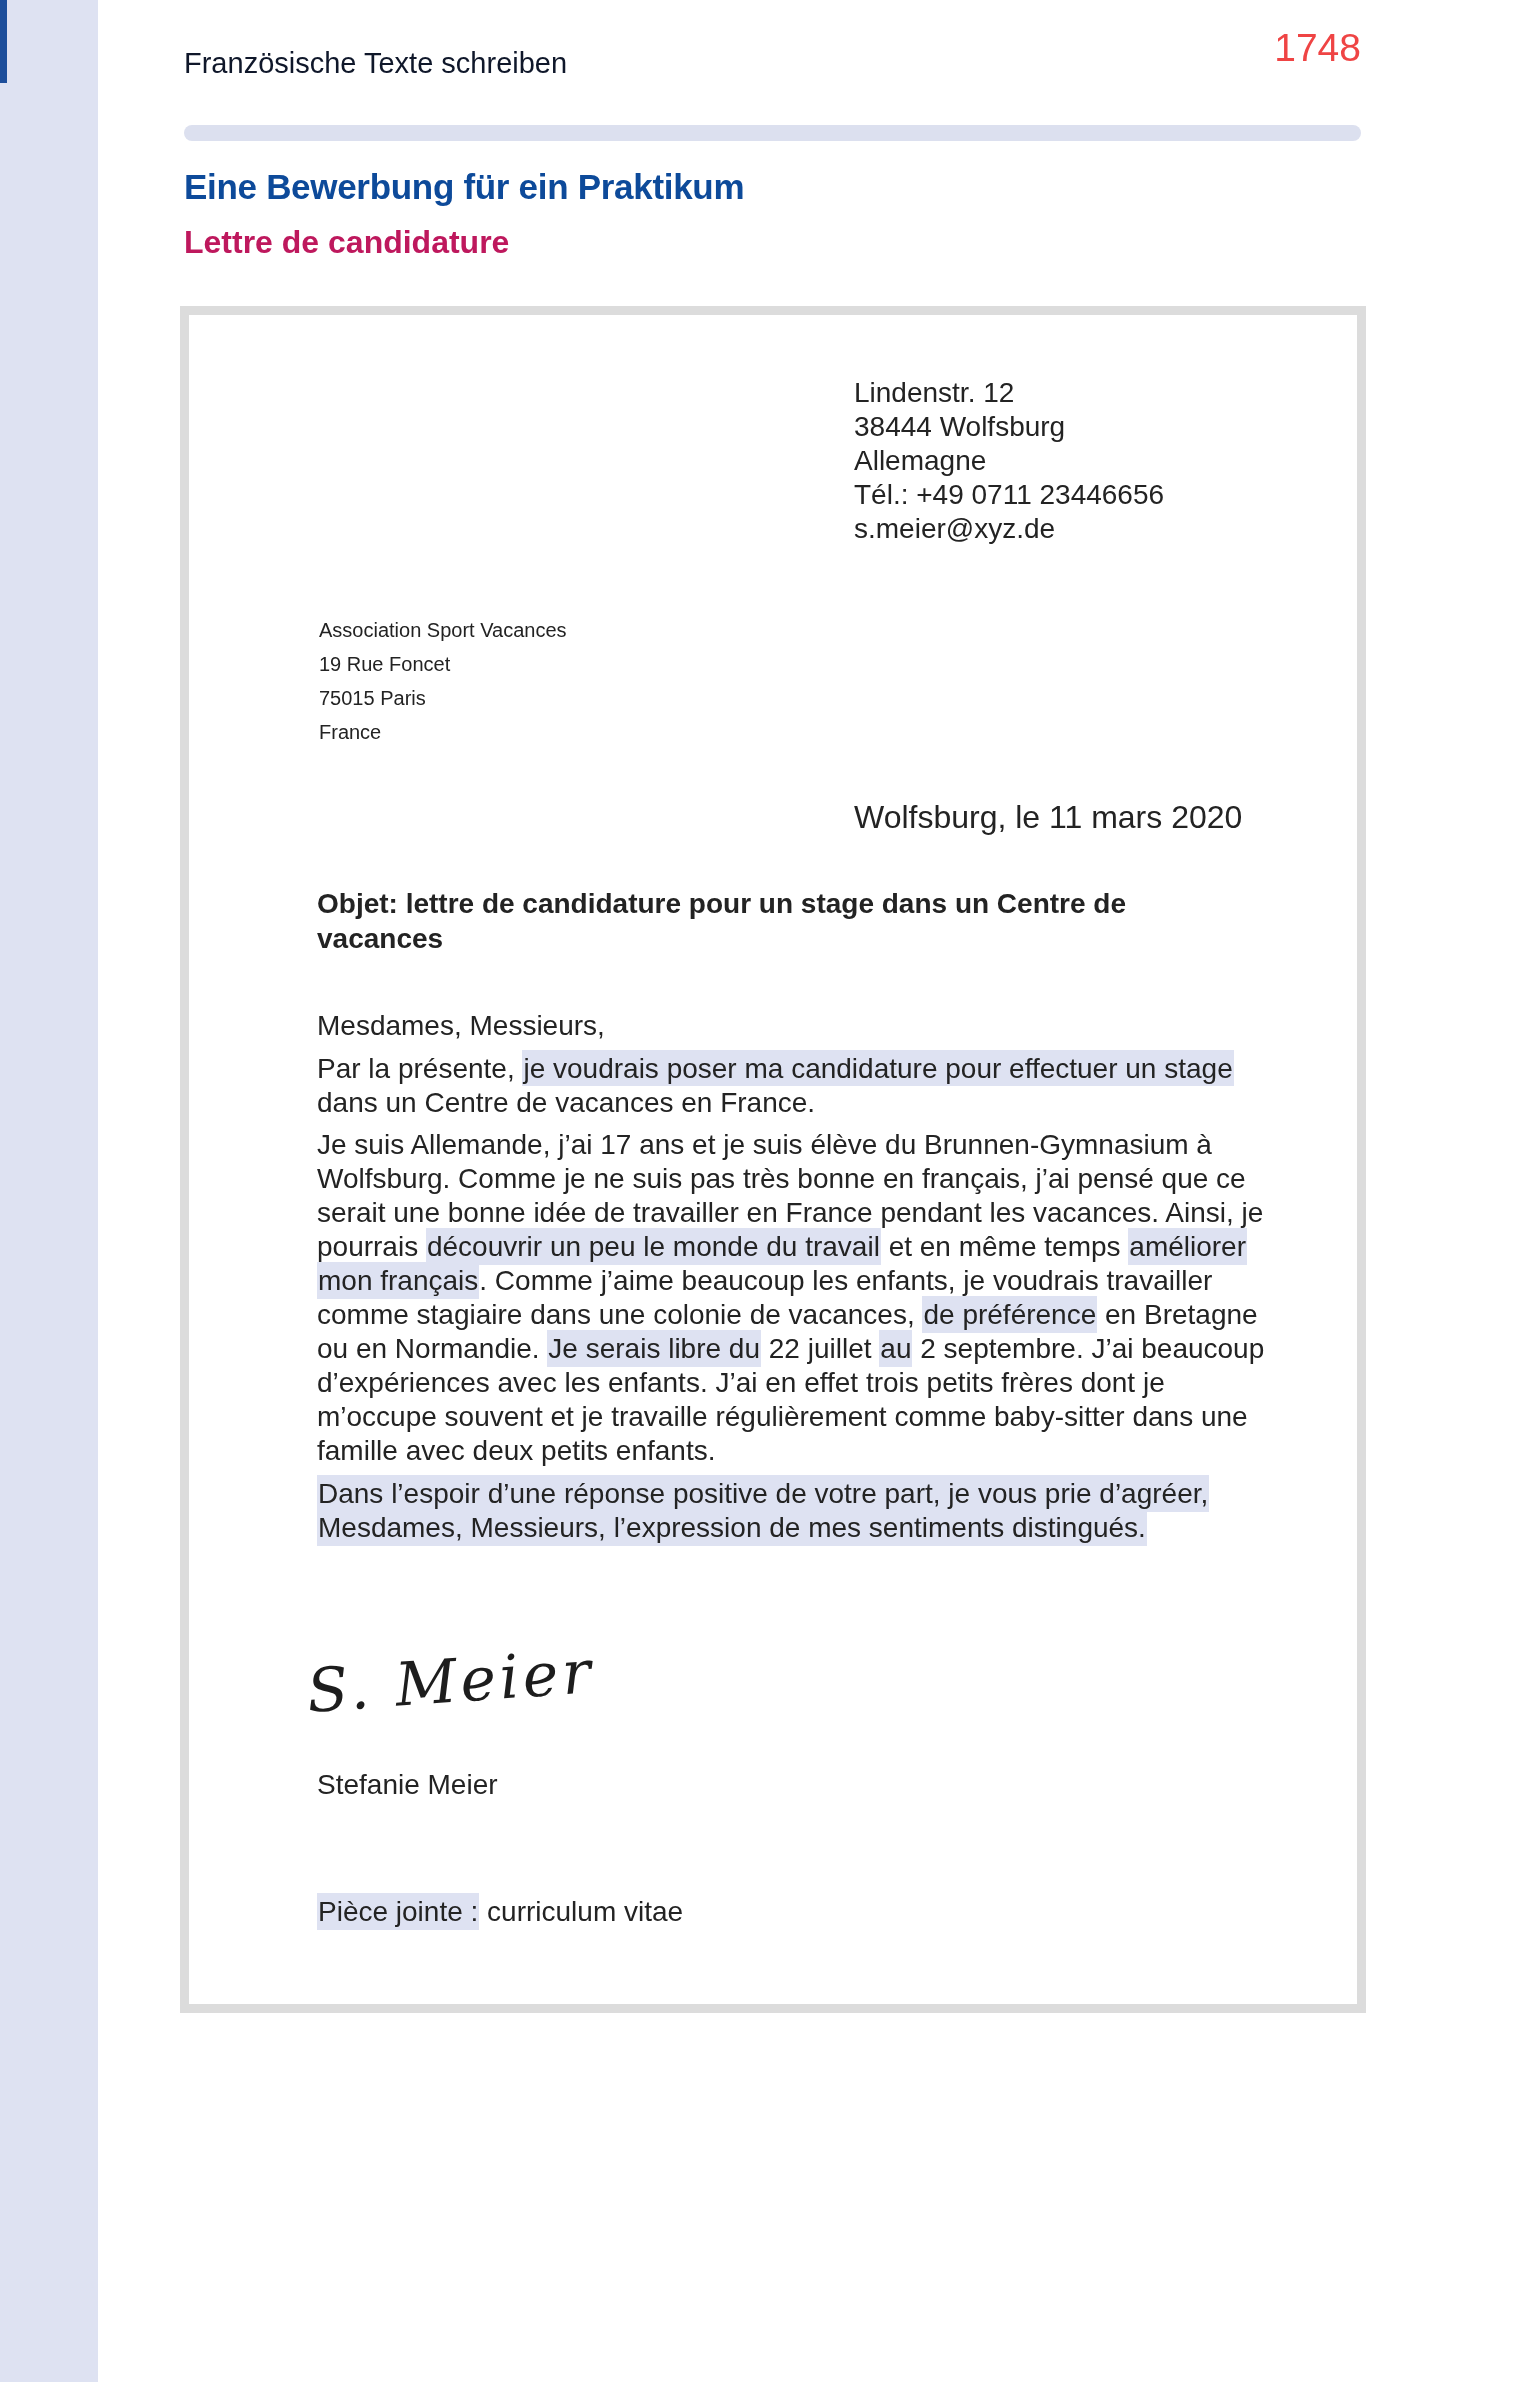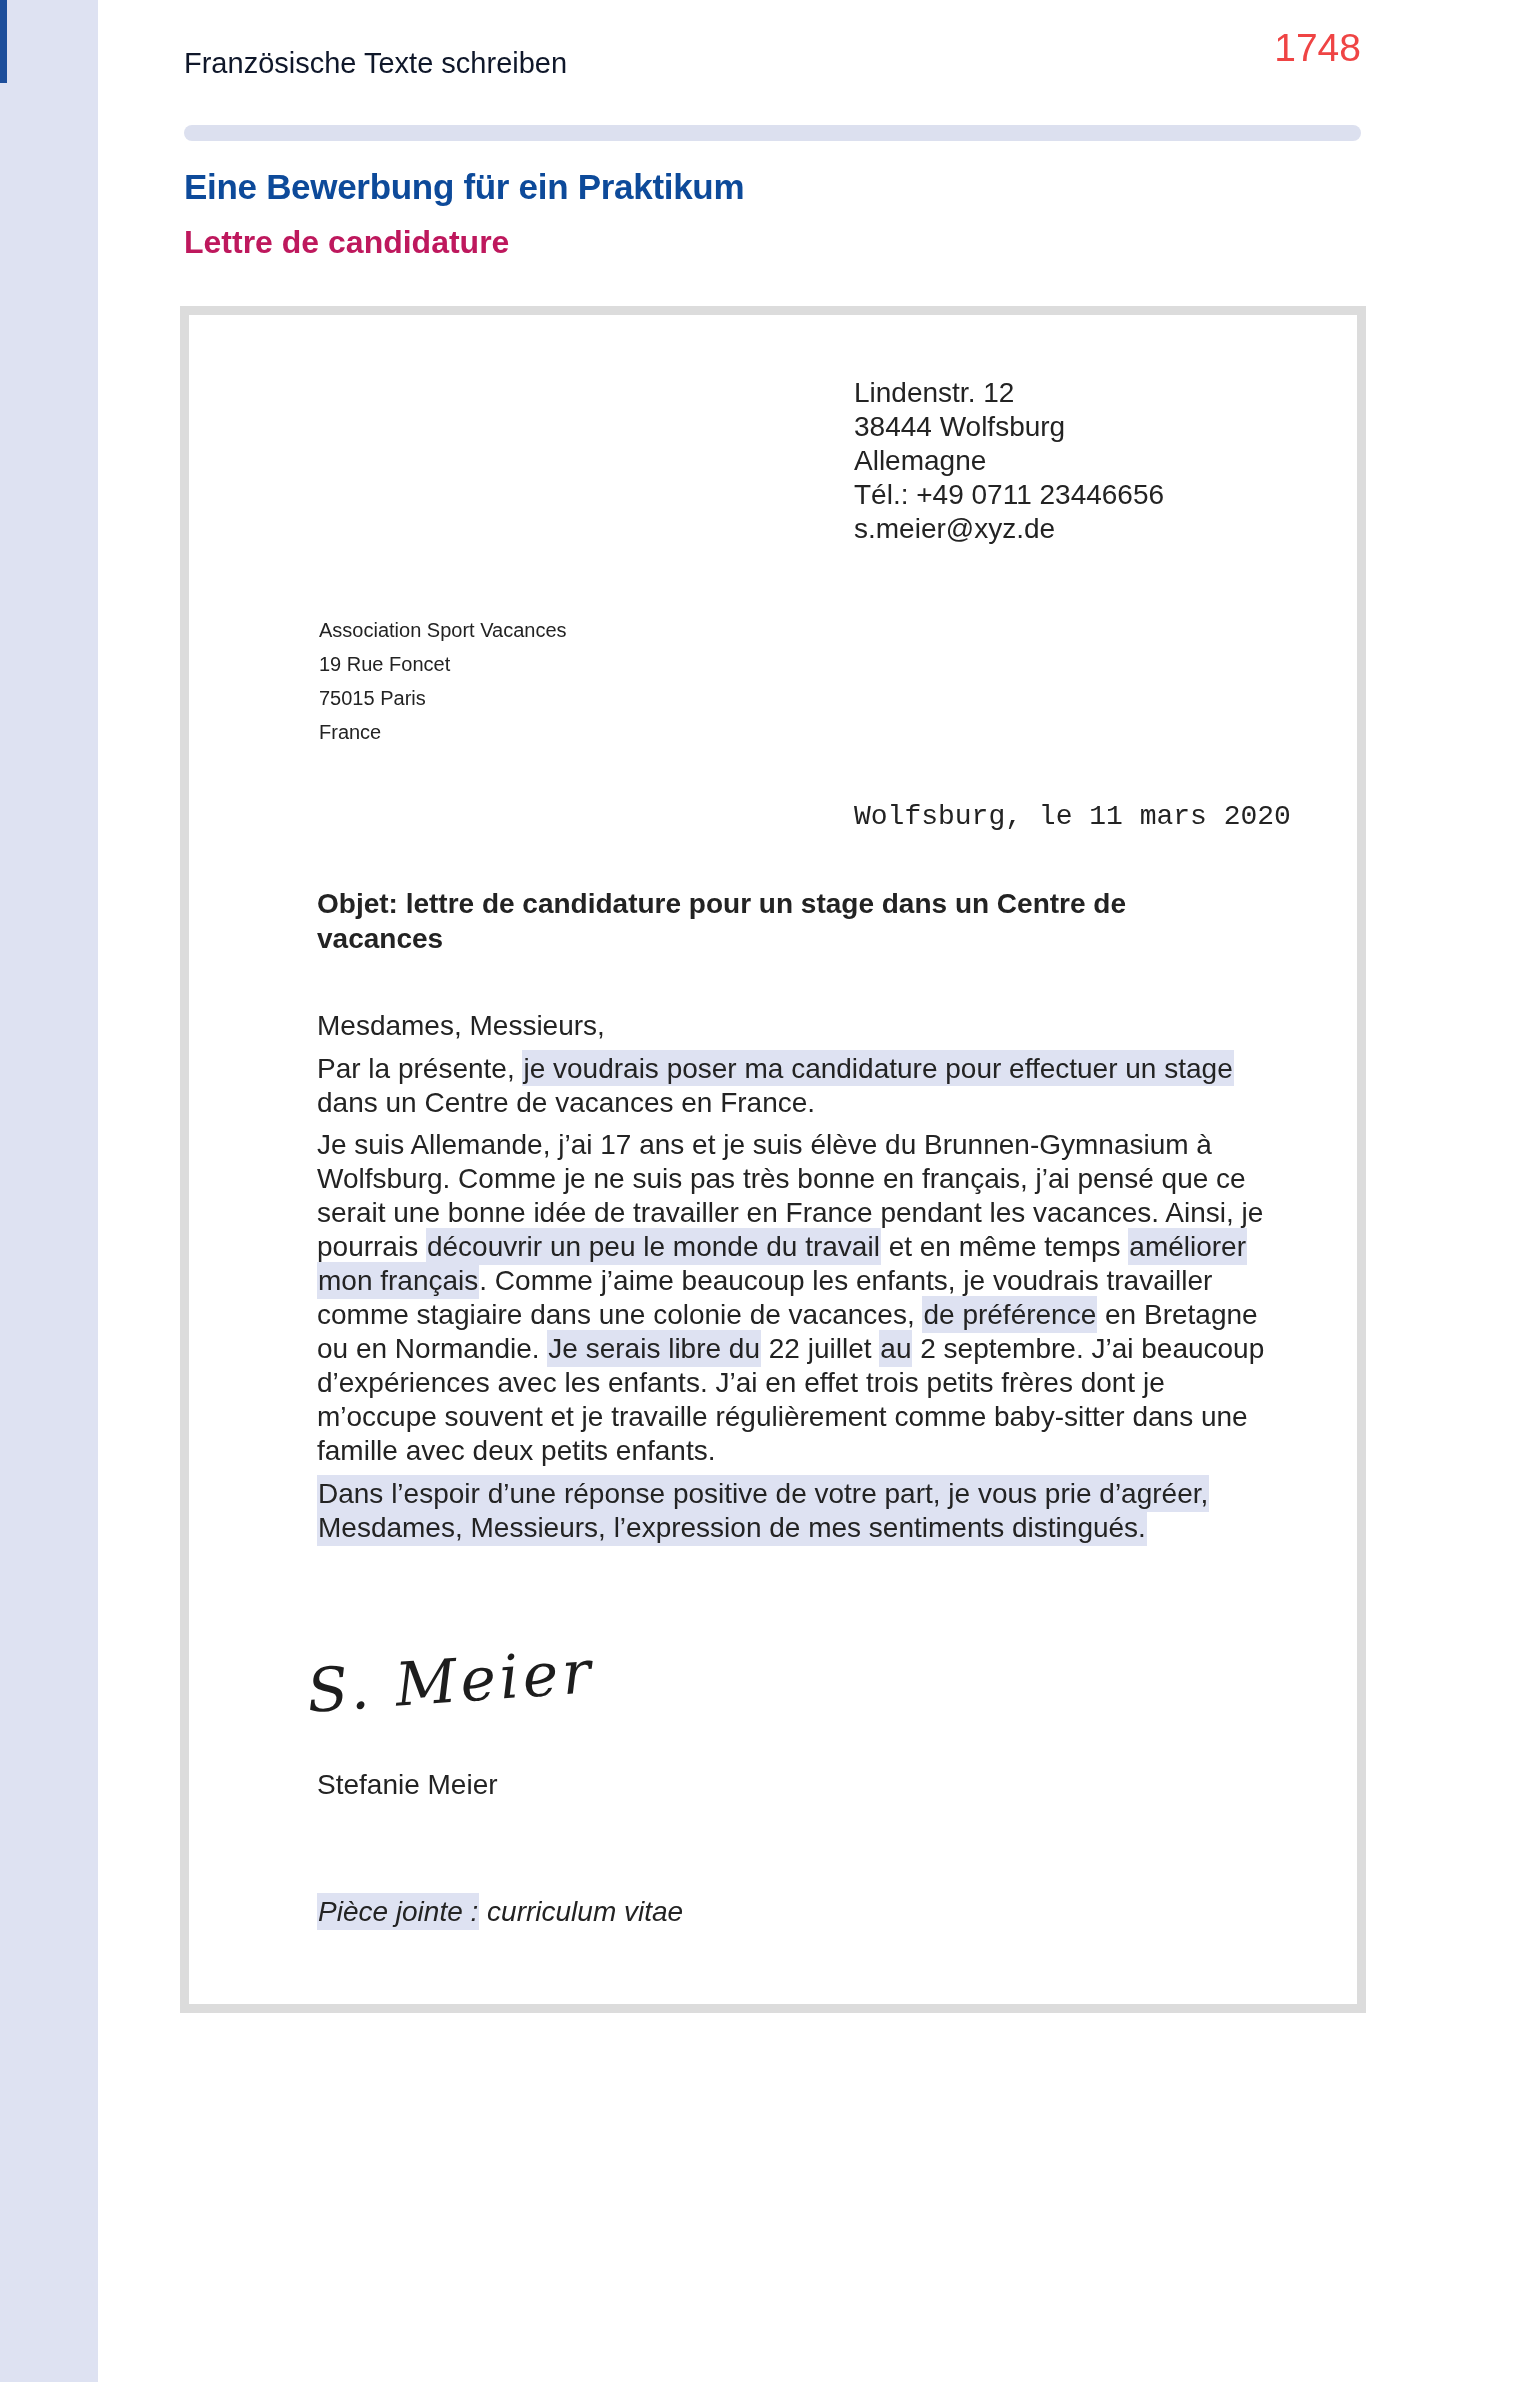--- a/index.html
+++ b/index.html
@@ -13,34 +13,34 @@
   .page-number{position:absolute;right:174px;top:30px;font-size:39px;line-height:35px;color:#ef4444;}
   .divider{position:absolute;left:184px;top:125px;width:1177px;height:16.3px;border-radius:8.6px;background:#dce0ef;}
   .title{position:absolute;left:184px;top:167px;font-size:35px;line-height:40px;font-weight:700;color:#0d4a9a;letter-spacing:-0.3px;}
   .subtitle{position:absolute;left:184px;top:223px;font-size:32px;line-height:38px;font-weight:700;color:#be185d;}
   .letter{
     position:absolute;left:180px;top:306px;width:1168px;height:1689px;
     border:9.6px solid #dcdcdc;background:#ffffff;
   }
   .sender{position:absolute;left:665px;top:61px;font-size:28px;line-height:34px;}
   .recipient{position:absolute;left:130px;top:298px;font-size:20px;line-height:34px;}
-  .date{position:absolute;left:665px;top:485px;font-size:28px;line-height:34px;font-family:Liberation Mono, monospace;}
+  .date{position:absolute;left:665px;top:485px;font-size:32px;line-height:34px;}
   .subject{position:absolute;left:128px;top:571px;width:927px;font-size:28px;line-height:35px;font-weight:700;}
   .body-text{position:absolute;left:128px;top:694px;width:951px;font-size:28px;line-height:34px;}
   .body-text p{margin:0 0 8.6px 0;}
   .salutation{margin:0 0 6.7px 0;}
   .hl{background:#dee2f2;padding:2.9px 1px;box-decoration-break:clone;-webkit-box-decoration-break:clone;}
   .signature-script{
     position:absolute;left:118px;top:1341px;
     font-family:"DejaVu Serif","Liberation Serif",serif;font-style:italic;
     font-size:60px;letter-spacing:3.8px;color:#1d1d1d;
     transform:rotate(-4deg);transform-origin:left center;
   }
   .signature-name{position:absolute;left:128px;top:1453px;font-size:28px;line-height:34px;}
-  .attachment{position:absolute;left:128px;top:1580px;font-size:28px;line-height:34px;font-style:italic;}
+  .attachment{position:absolute;left:128px;top:1580px;font-size:28px;line-height:34px;}
 </style>
 </head>
 <body>
 
 <div class="page">
   <div class="sidebar"></div>
   <div class="corner-mark"></div>
 
   <div class="breadcrumb">Französische Texte schreiben</div>
   <div class="page-number">1748</div>

